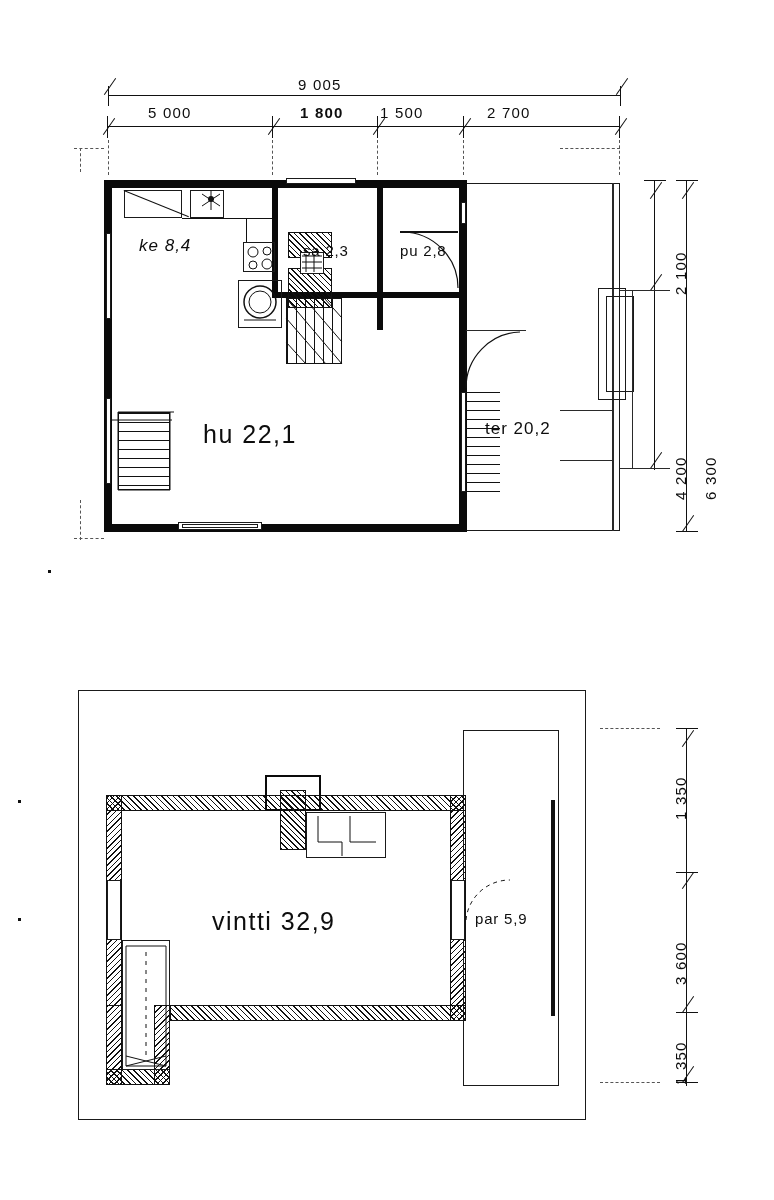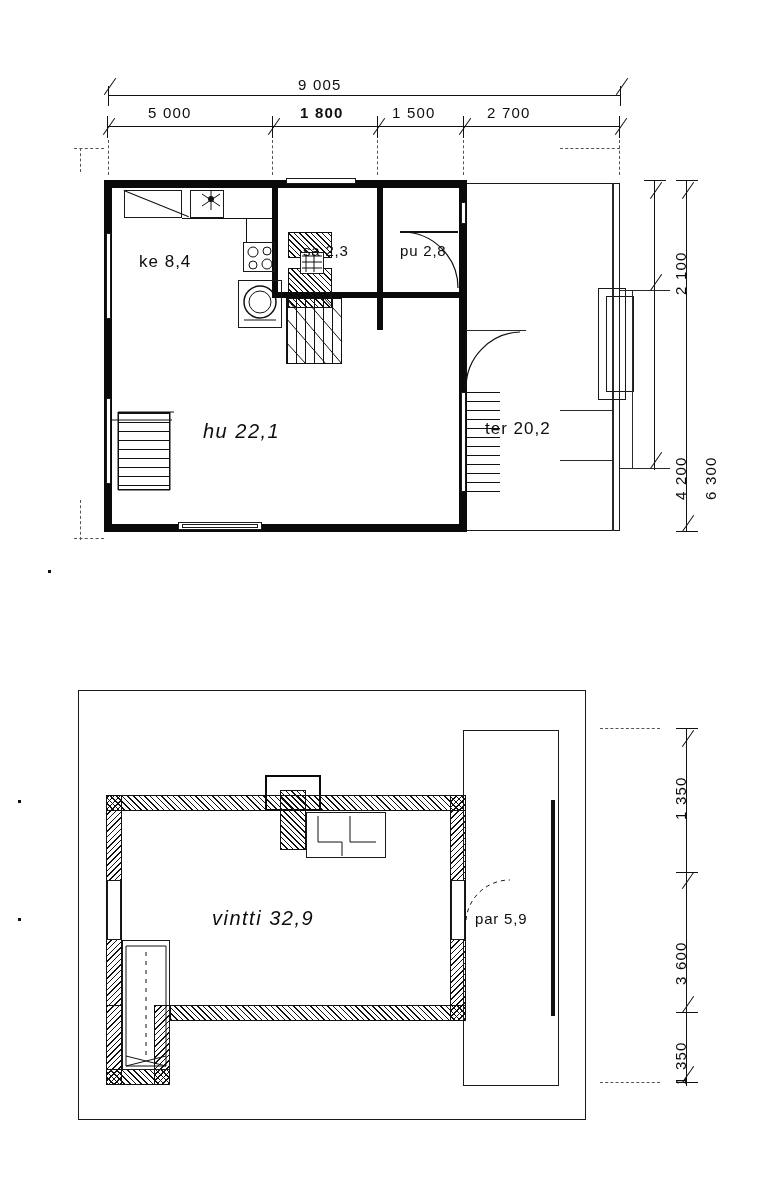--- a/index.html
+++ b/index.html
@@ -33,23 +33,22 @@
   .dim-v {
     font-size: 15px;
     letter-spacing: 1.2px;
     transform-origin: 0 0;
   }
   .room {
     font-size: 17px;
     letter-spacing: 1px;
   }
   .room.big {
-    font-size: 20px;
+    font-size: 25px;
     letter-spacing: 1.5px;
-    font-style: italic;
   }
   .room.small {
     font-size: 15px;
     letter-spacing: 0.8px;
   }
 
   
   .ln {
     position: absolute;
     background: #111111;
@@ -137,21 +136,21 @@
 </head>
 <body>
 
 <div class="sheet">
 
   <div>
 
     <div class="lbl dim" style="left:298px; top:76px;">9 005</div>
     <div class="lbl dim" style="left:148px; top:104px;">5 000</div>
     <div class="lbl dim" style="left:300px; top:104px;font-weight:bold;">1 800</div>
-    <div class="lbl dim" style="left:392px; top:104px;">1 500</div>
+    <div class="lbl dim" style="left:380px; top:104px;">1 500</div>
     <div class="lbl dim" style="left:487px; top:104px;">2 700</div>
 
     <div class="ln" style="left:108px; top:95px; width:512px; height:1px;"></div>
     <div class="ln" style="left:108px; top:126px; width:512px; height:1px;"></div>
 
     <div class="tick" style="left:108px; top:86px; width:1px; height:20px;"></div>
     <div class="tick" style="left:620px; top:86px; width:1px; height:20px;"></div>
 
     <div class="tick" style="left:107px; top:116px; width:1px; height:22px;"></div>
     <div class="tick" style="left:272px; top:116px; width:1px; height:22px;"></div>
@@ -270,21 +269,21 @@
     </svg>
 
     <div class="thin" style="left:466px; top:330px; width:60px; height:1px;"></div>
     <div class="thin" style="left:560px; top:410px; width:52px; height:1px;"></div>
     <div class="thin" style="left:560px; top:460px; width:52px; height:1px;"></div>
     <div class="box" style="left:598px; top:288px; width:28px; height:112px;"></div>
     <div class="box" style="left:606px; top:296px; width:28px; height:96px;"></div>
 
     <div class="treads-v" style="left:466px; top:392px; width:34px; height:100px; border:none;"></div>
 
-    <div class="lbl room" style="left:139px; top:252px;">ke  8,4</div>
+    <div class="lbl room" style="left:139px; top:236px;font-style:italic;">ke  8,4</div>
     <div class="lbl room small" style="left:303px; top:242px;">sa 2,3</div>
     <div class="lbl room small" style="left:390px; top:242px;margin-left:10px;">pu 2,8</div>
     <div class="lbl room big" style="left:203px; top:420px;">hu  22,1</div>
     <div class="lbl room" style="left:485px; top:419px;">ter  20,2</div>
 
     <div class="ln" style="left:686px; top:180px; width:1px; height:352px;"></div>
     <div class="ln" style="left:654px; top:180px; width:1px; height:290px;"></div>
 
     <div class="tick" style="left:676px; top:180px; width:22px; height:1px;"></div>
     <div class="tick" style="left:676px; top:531px; width:22px; height:1px;"></div>

